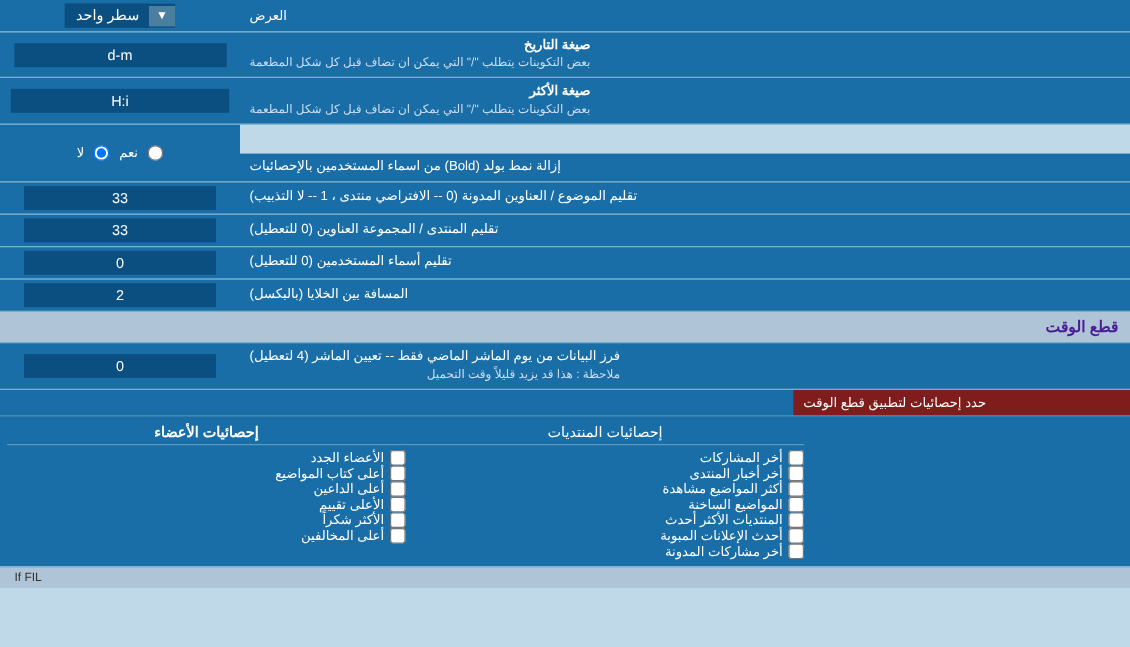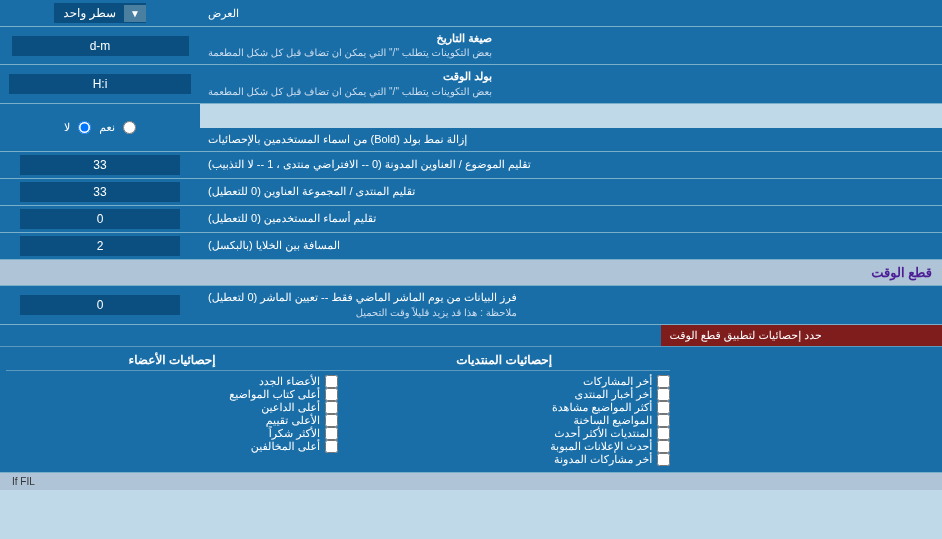--- a/index.html
+++ b/index.html
@@ -157,21 +157,21 @@
       </div>
     </div>
     <div class="input-cell" style="width:200px;">
       <input class="input-field" type="text" style="width: 177px;" value="d-m">
     </div>
   </div>
 
   <div class="row">
     <div class="label-cell" style="flex:1;">
       <div>
-        <div style="font-weight:bold;">بولد الوقت</div>
+        <div style="font-weight:bold;">صيغة الأكثر</div>
         <div style="font-size:10px;color:#cde;">بعض التكوينات يتطلب "/" التي يمكن ان تضاف قبل كل شكل المطعمة</div>
       </div>
     </div>
     <div class="input-cell" style="width:200px;">
       <input class="input-field" type="text" style="width: 182px;" value="H:i">
     </div>
   </div>
 
   <div class="row">
     <div class="label-cell" style="flex:1;margin-top:24px;">
@@ -221,21 +221,21 @@
     </div>
   </div>
 
   <div class="section-header">
     <span>قطع الوقت</span>
   </div>
 
   <div class="row">
     <div class="label-cell" style="flex:1;">
       <div style="text-align:right;">
-        <div>فرز البيانات من يوم الماشر الماضي فقط -- تعيين الماشر (0 لتعطيل)</div>
+        <div>فرز البيانات من يوم الماشر الماضي فقط -- تعيين الماشر (4 لتعطيل)</div>
         <div style="font-size:10px;color:#cde;">ملاحظة : هذا قد يزيد قليلاً وقت التحميل</div>
       </div>
     </div>
     <div class="input-cell" style="width:200px;">
       <input class="input-field" type="text" style="width: 160px;" value="0">
     </div>
   </div>
 
   <div style="background:#1a6ea8; padding:0;">
 
@@ -245,21 +245,21 @@
       </div>
       <div style="flex:1; background:#1a6ea8;"></div>
       <div style="flex:1; background:#1a6ea8;"></div>
     </div>
 
     <div style="display:flex; padding:6px 6px;">
 
       <div style="flex:0.8;"></div>
 
       <div style="flex:1;">
-        <div style="color:#fff;font-weight:bold;font-size:12px;text-align:center;margin-bottom:4px;border-bottom:1px solid #5a9abf;padding-bottom:3px;">إحصائيات المنتديات</div>
+        <div style="color:#fff;font-weight:normal;font-size:12px;text-align:center;margin-bottom:4px;border-bottom:1px solid #5a9abf;padding-bottom:3px;">إحصائيات المنتديات</div>
         <div class="checkbox-row">
           <input type="checkbox" style="">
           <span>أخر المشاركات</span>
         </div>
         <div class="checkbox-row">
           <input type="checkbox" style="">
           <span>أخر أخبار المنتدى</span>
         </div>
         <div class="checkbox-row">
           <input type="checkbox" style="">

